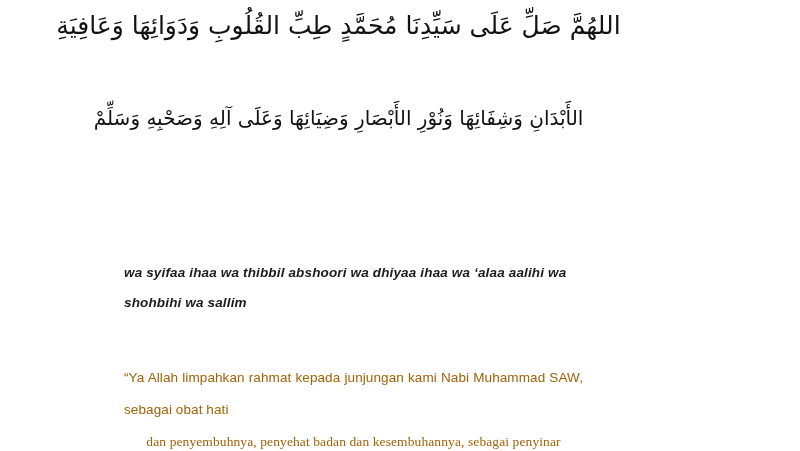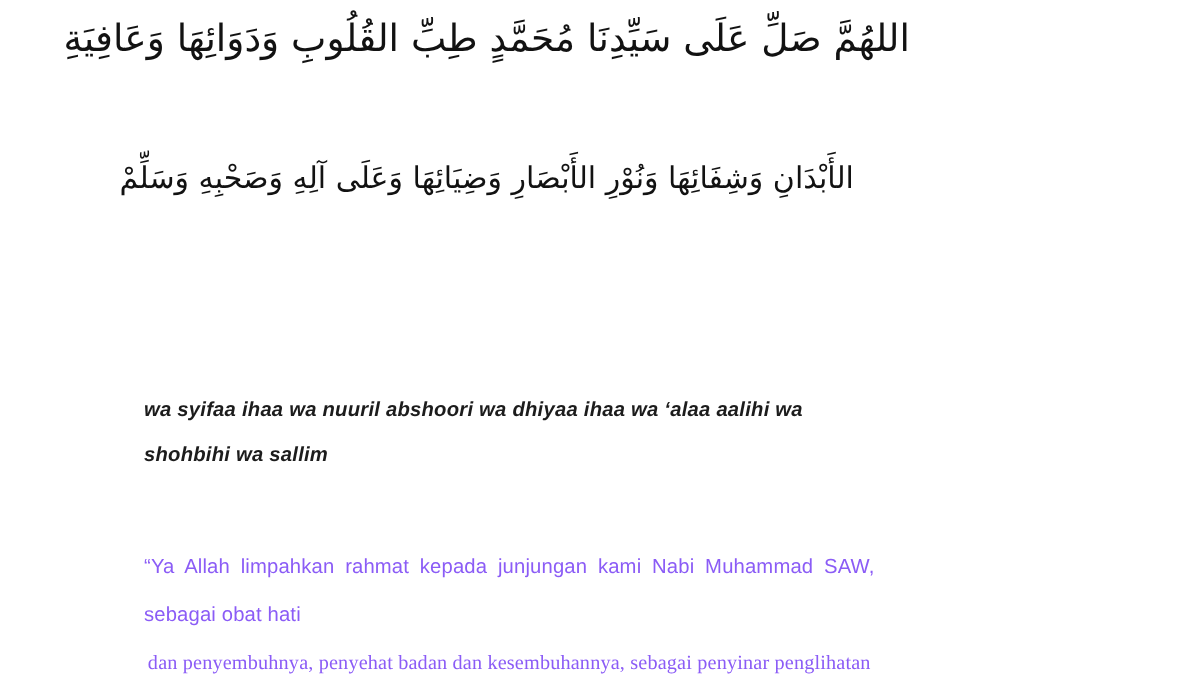--- a/index.html
+++ b/index.html
@@ -13,20 +13,21 @@
     overflow: hidden;
     font-family: "Liberation Sans", sans-serif;
     color: #1b1b1b;
   }
   .page {
     position: relative;
     width: 649px;
     height: 451px;
     background: #ffffff;
     box-sizing: border-box;
+    padding-left: 28px;
   }
 
   
   .arabic-block {
     padding-top: 2px;
     text-align: center;
   }
   .arabic-line {
     font-family: "DejaVu Sans", sans-serif;
     direction: rtl;
@@ -65,41 +66,41 @@
   
   .translation-block {
     margin-top: 44px;
     padding-left: 96px;
     padding-right: 66px;
   }
   .translation-line {
     font-family: "Liberation Sans", sans-serif;
     font-size: 13.5px;
     line-height: 32px;
-    color: #8b5cf6;
+    color: #a16207;
     text-align: justify;
     letter-spacing: 0.1px;
   }
   .translation-line.last {
     text-align: center;
     font-family: Liberation Serif, serif;
   }
 </style>
 </head>
 <body>
 
 <div class="page">
 
   <div class="arabic-block">
     <div class="arabic-line arabic-line-1">اللهُمَّ صَلِّ عَلَى سَيِّدِنَا مُحَمَّدٍ طِبِّ القُلُوبِ وَدَوَائِهَا وَعَافِيَةِ</div>
     <div class="arabic-line arabic-line-2">الأَبْدَانِ وَشِفَائِهَا وَنُوْرِ الأَبْصَارِ وَضِيَائِهَا وَعَلَى آلِهِ وَصَحْبِهِ وَسَلِّمْ</div>
   </div>
 
   <div class="translit-block">
-    <div class="translit-line">wa syifaa ihaa wa nuuril abshoori wa dhiyaa ihaa wa ‘alaa aalihi wa shohbihi wa sallim</div>
+    <div class="translit-line">wa syifaa ihaa wa thibbil abshoori wa dhiyaa ihaa wa ‘alaa aalihi wa shohbihi wa sallim</div>
   </div>
 
   <div class="translation-block">
     <div class="translation-line">“Ya Allah limpahkan rahmat kepada junjungan kami Nabi Muhammad SAW, sebagai obat hati</div>
     <div class="translation-line last">dan penyembuhnya, penyehat badan dan kesembuhannya, sebagai penyinar penglihatan</div>
   </div>
 
 </div>
 
 </body></html>

